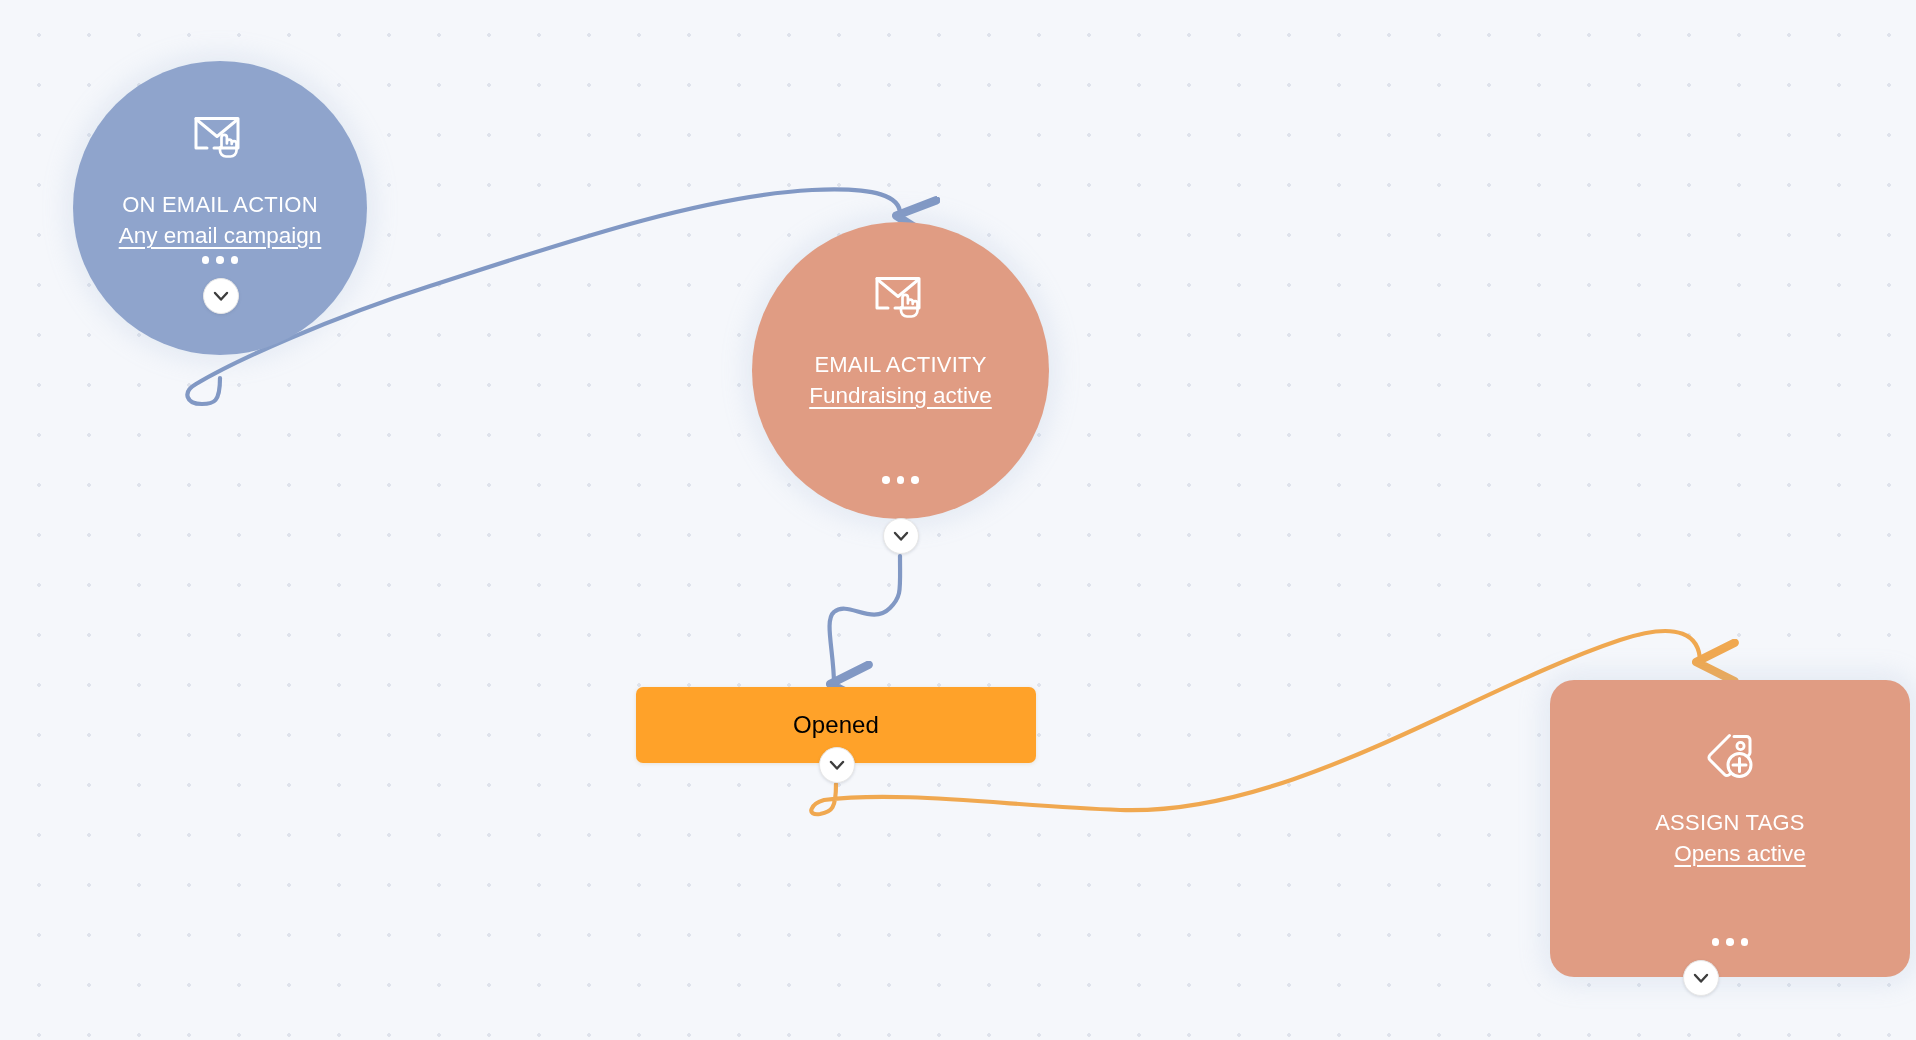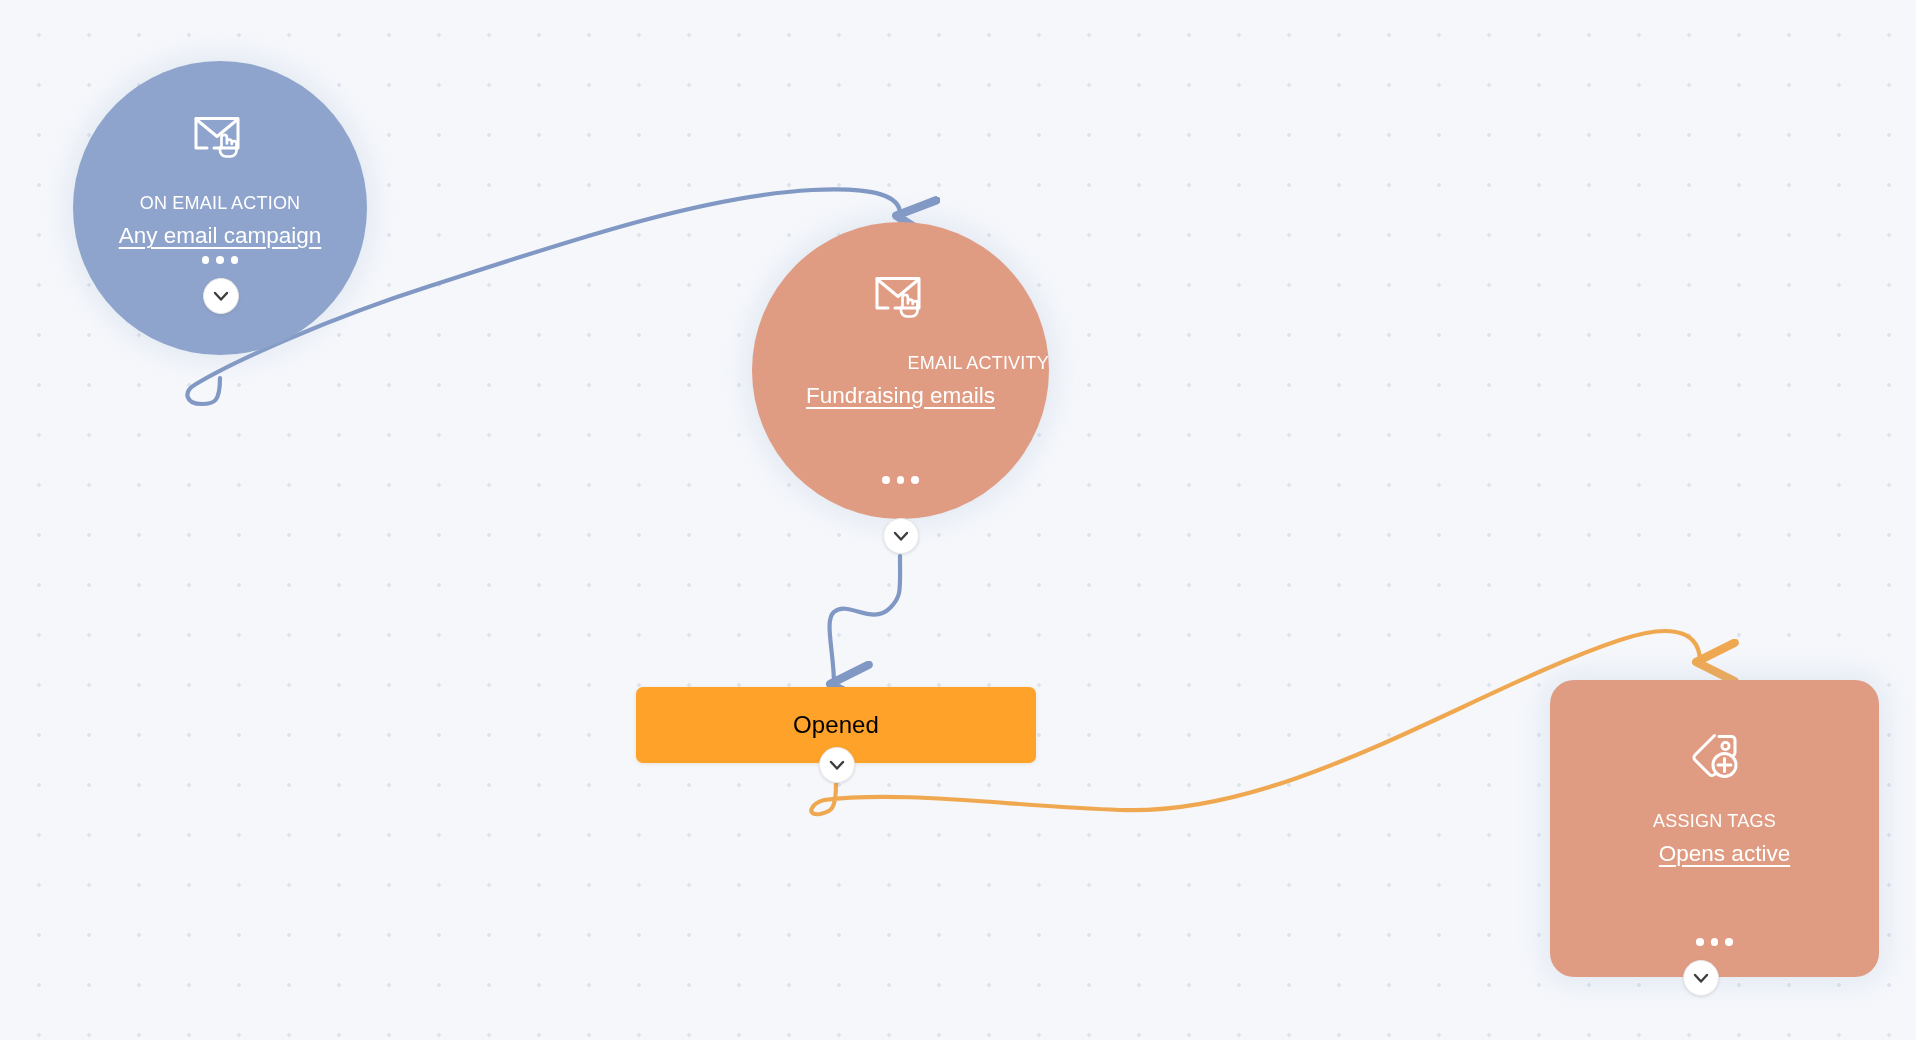--- a/index.html
+++ b/index.html
@@ -28,21 +28,21 @@
   .node.circle{border-radius:50%;}
   .node.rect{border-radius:24px;}
 
   .node-icon{
     position:absolute;left:0;right:0;display:flex;justify-content:center;
   }
   .node-icon svg{display:block;}
 
   .node-kind{
     position:absolute;left:0;right:0;text-align:center;
-    font-size:18px;letter-spacing:.22px;line-height:1;
+    font-size:22px;letter-spacing:.22px;line-height:1;
     color:#ffffff;white-space:nowrap;
   }
   .node-label{
     position:absolute;left:0;right:0;text-align:center;
     font-size:22.5px;line-height:1;color:#ffffff;white-space:nowrap;
   }
   .node-label span{
     text-decoration:underline;
     text-underline-offset:4px;
     text-decoration-thickness:1.5px;
@@ -131,23 +131,23 @@
       <svg width="54" height="50" viewBox="0 0 54 50" fill="none">
         <path d="M3 6.5 H45 V36 H21" stroke="#ffffff" stroke-width="3" stroke-linecap="round" stroke-linejoin="round"></path>
         <path d="M3 6.5 V36 H14" stroke="#ffffff" stroke-width="3" stroke-linecap="round" stroke-linejoin="round"></path>
         <path d="M3.5 7.5 L24 24.5 L44.5 7.5" stroke="#ffffff" stroke-width="3" stroke-linecap="round" stroke-linejoin="round"></path>
         <path d="M28.5 25.5 V35.5 M28.5 25.5 a2.7 2.7 0 0 1 5.4 0 v6
                  M33.9 30 a2.4 2.4 0 0 1 4.8 0 v2
                  M38.7 31.5 a2.4 2.4 0 0 1 4.8 0 v2
                  M43.5 33 v5.5 a6 6 0 0 1 -6 6 h-4.5 a6 6 0 0 1 -6 -6 v-3" stroke="#ffffff" stroke-width="2.7" stroke-linecap="round" stroke-linejoin="round" fill="none"></path>
       </svg>
     </div>
-    <div class="node-kind" style="top:132px;text-align:right;">EMAIL ACTIVITY</div>
+    <div class="node-kind" style="top:132px;">EMAIL ACTIVITY</div>
     <div class="node-label" style="top:163px;">
-      <span>Fundraising emails</span>
+      <span>Fundraising active</span>
     </div>
     <div class="node-menu" style="top:254px;">
       <i></i>
       <i></i>
       <i></i>
     </div>
   </div>
   <div class="handle" style="left:883px;top:518px;">
     <svg width="16" height="11" viewBox="0 0 16 11" fill="none">
       <path d="M2 2 L8 8.5 L14 2" stroke="#3d3d3d" stroke-width="2.4" stroke-linecap="round" stroke-linejoin="round"></path>
@@ -156,21 +156,21 @@
 
   <div class="cond" style="left:636px;top:687px;width:400px;height:76px;background:#ffa229;">
     <span>Opened</span>
   </div>
   <div class="handle" style="left:819px;top:747px;">
     <svg width="16" height="11" viewBox="0 0 16 11" fill="none">
       <path d="M2 2 L8 8.5 L14 2" stroke="#3d3d3d" stroke-width="2.4" stroke-linecap="round" stroke-linejoin="round"></path>
     </svg>
   </div>
 
-  <div class="node rect" style="left:1550px;top:680px;width:329px;height:297px;background:#e09c83;">
+  <div class="node rect" style="left:1550px;top:680px;width:360px;height:297px;background:#e09c83;">
     <div class="node-icon" style="top:52px;">
       <svg width="56" height="50" viewBox="0 0 56 50" fill="none">
         <path d="M32 4.5 H44.5 a3.5 3.5 0 0 1 3.5 3.5 V20.5
                  a3.5 3.5 0 0 1 -1 2.5 L27.5 42.5
                  a3.5 3.5 0 0 1 -5 0 L8 28
                  a3.5 3.5 0 0 1 0 -5 L27.5 3.5" stroke="#ffffff" stroke-width="3" stroke-linecap="round" stroke-linejoin="round" fill="none"></path>
         <circle cx="38.5" cy="14" r="3.6" stroke="#ffffff" stroke-width="2.8" fill="none"></circle>
         <circle cx="37.5" cy="33" r="11.5" stroke="#ffffff" stroke-width="3" fill="#e09c83"></circle>
         <path d="M37.5 26.5 V39.5 M31 33 H44" stroke="#ffffff" stroke-width="3" stroke-linecap="round"></path>
       </svg>

